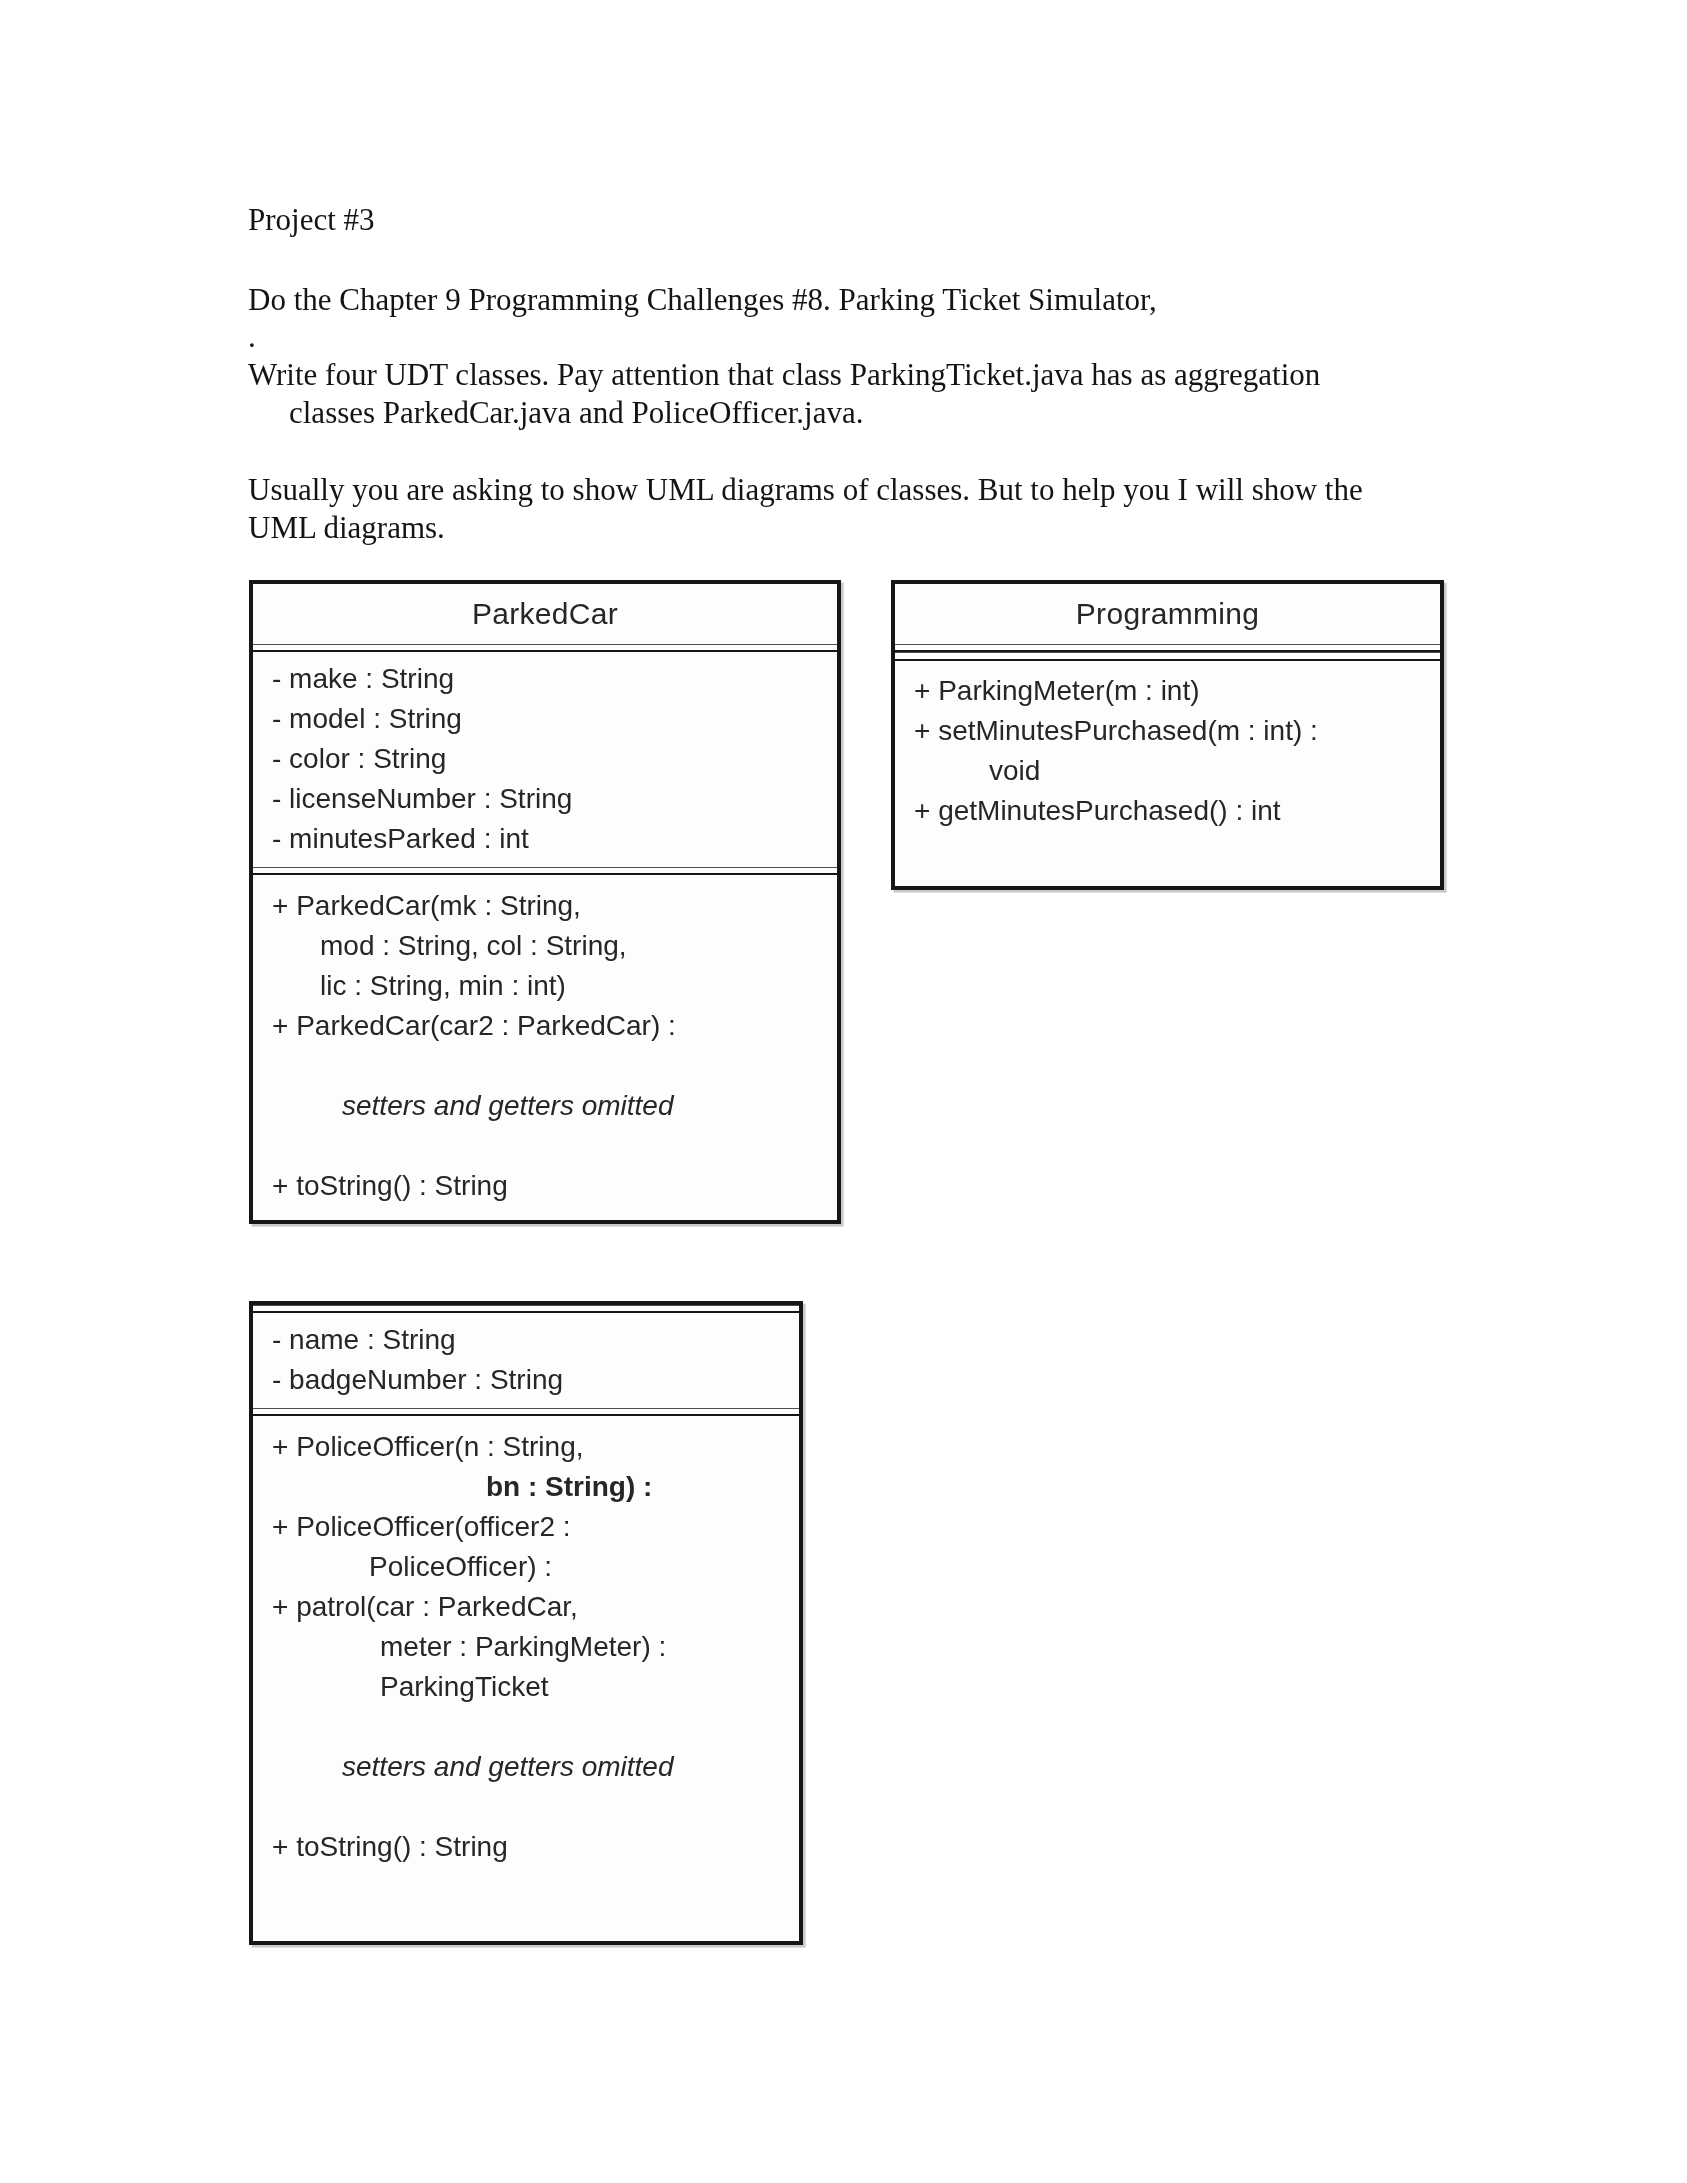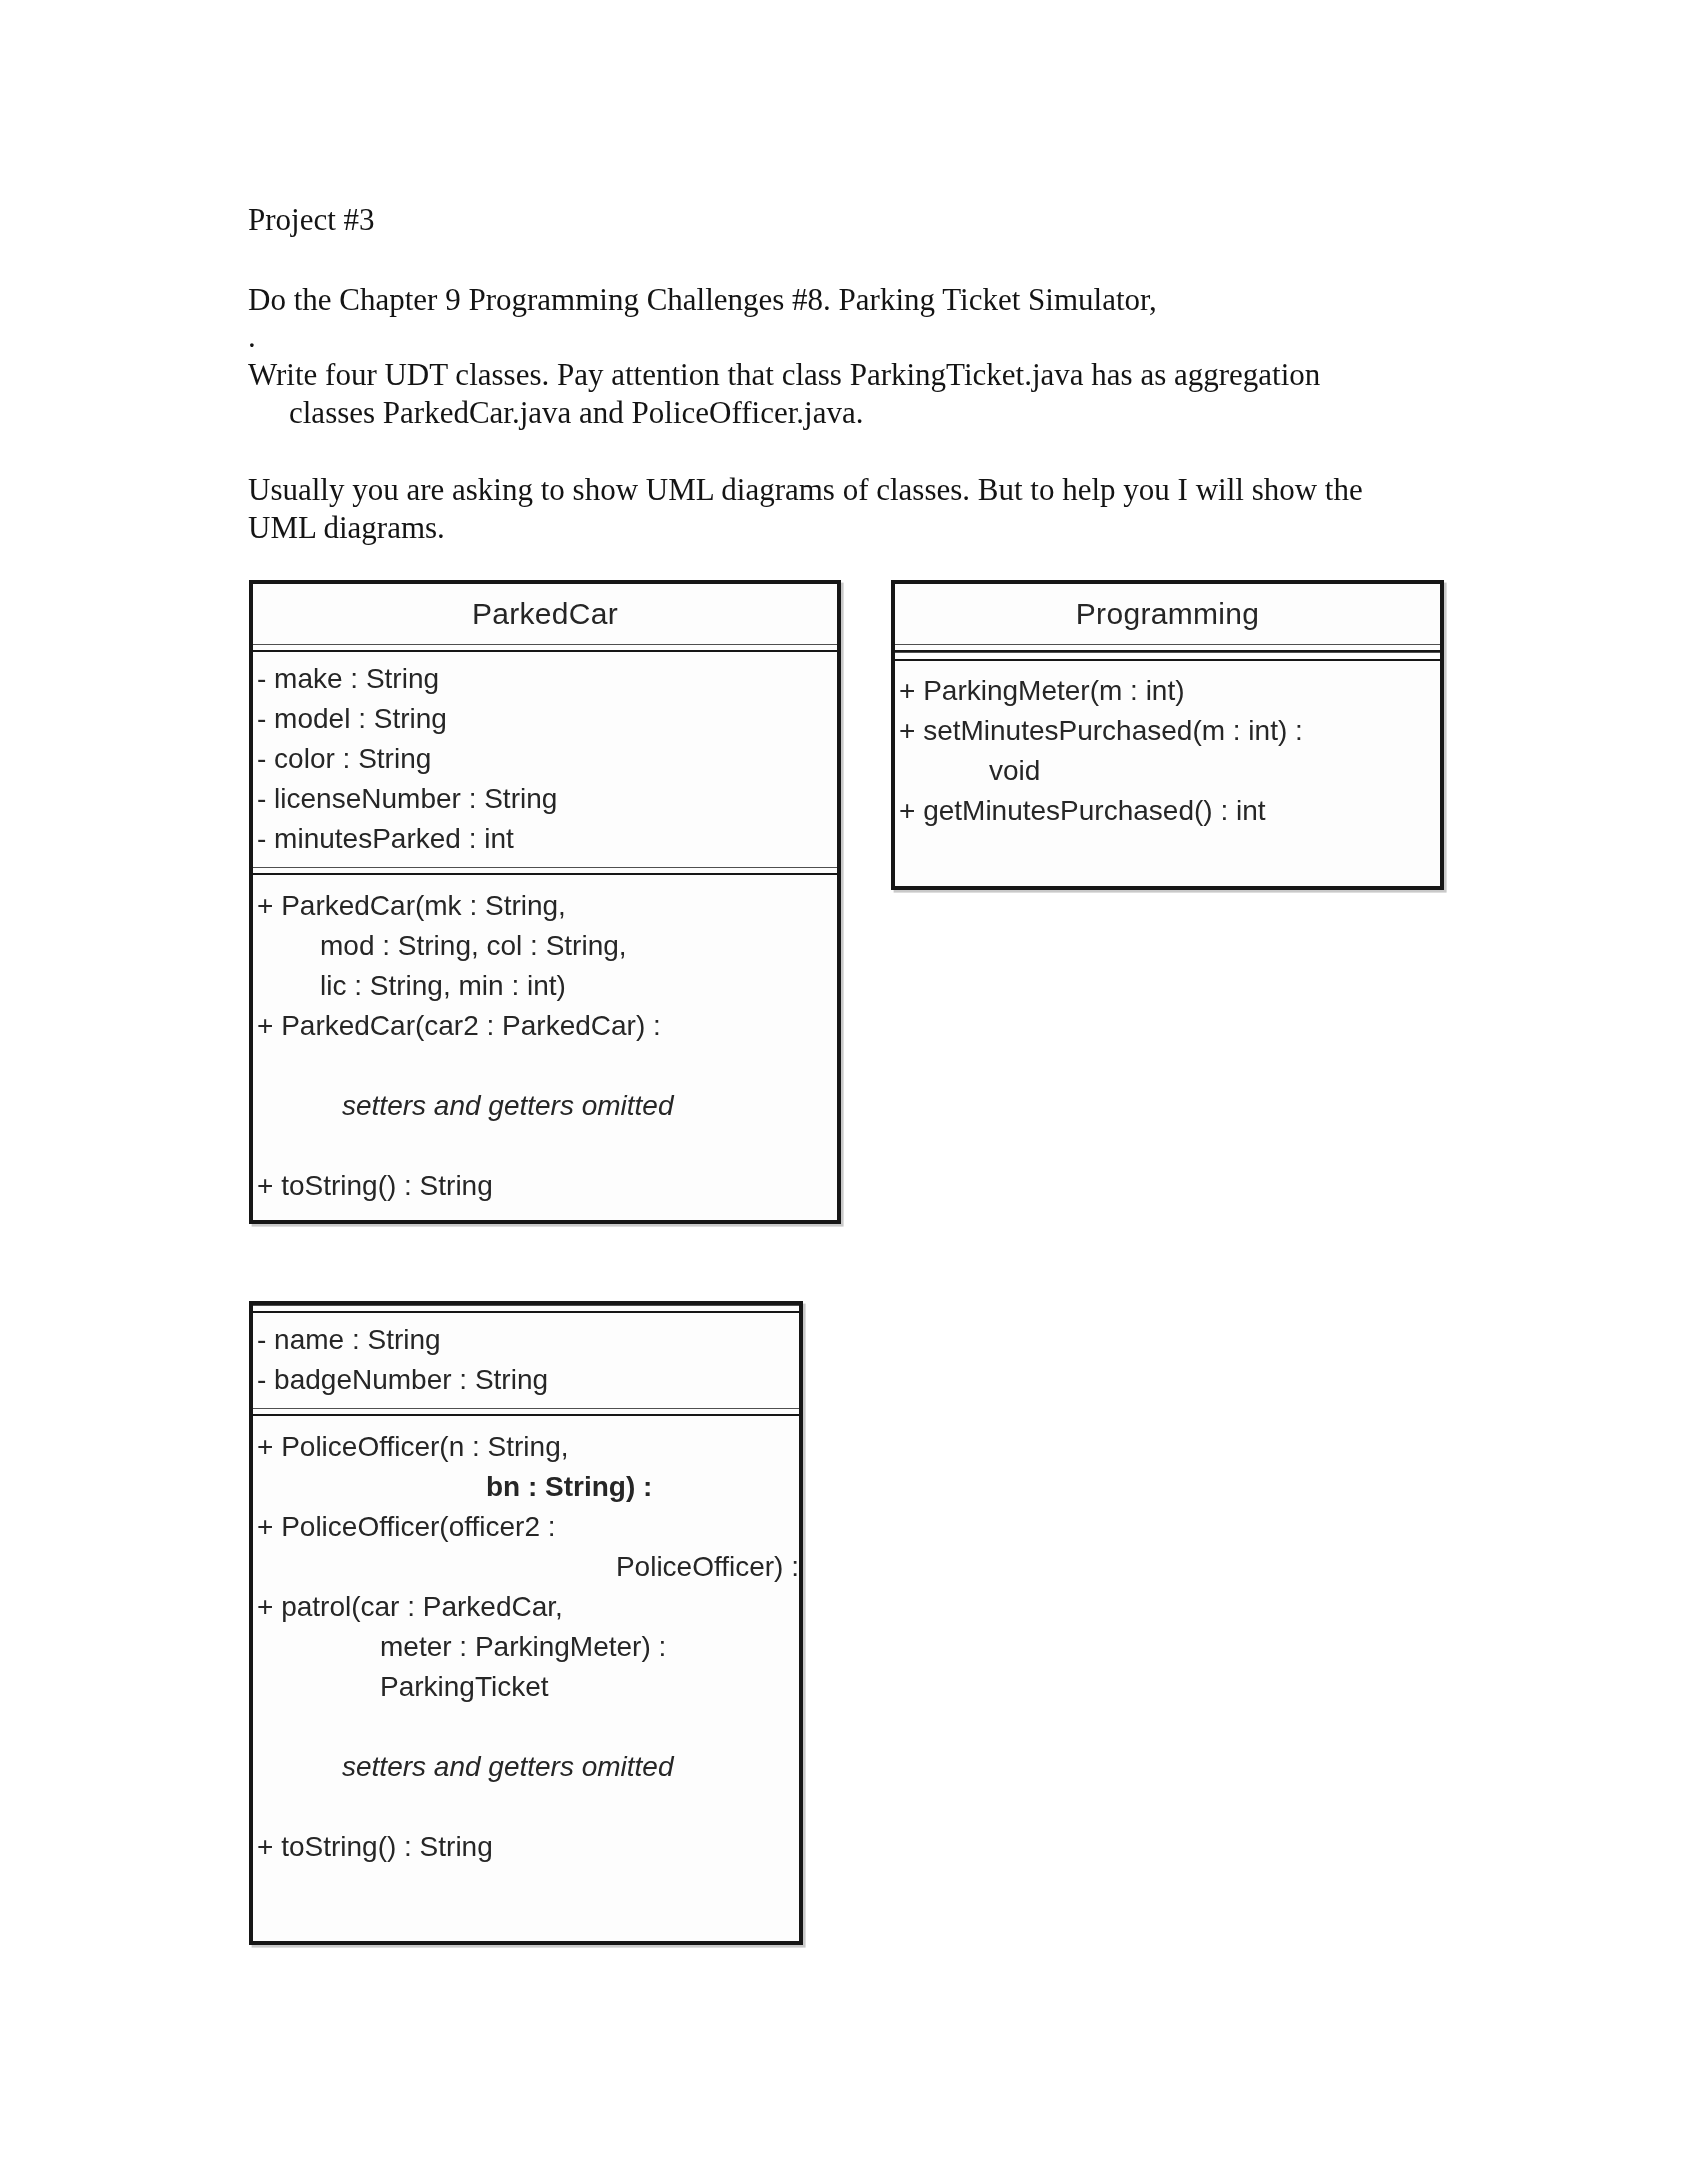--- a/index.html
+++ b/index.html
@@ -60,30 +60,30 @@
   .sep{
     height:5.3px;
     border-top:1.3px solid #4f4f4f;
     border-bottom:2px solid var(--border);
   }
   .uml-attrs{padding:6.6px 0 8px;}
   .uml-methods{padding:10.6px 0 0;}
   .row{
     font-size:28px;
     line-height:40px;
-    padding-left:4px;
+    padding-left:19px;
     white-space:nowrap;
     min-height:40px;
   }
   .note{font-style:italic;padding-left:61px;margin-left:28px;}
   .blank{min-height:40px;}
   .ind-80{padding-left:67px;}   
   .ind-120{padding-left:94px;}  
   .ind-170{padding-left:127px;}  
-  .ind-240{padding-left:79px;text-align:right;}  
+  .ind-240{padding-left:116px;}  
   .ind-330{padding-left:233px;font-weight:bold;}  
 </style>
 </head>
 <body>
 
 <main class="page">
 
   <p class="doc-line t-project">Project #3</p>
   <p class="doc-line t-assignment">Do the Chapter 9 Programming Challenges #8. Parking Ticket Simulator,</p>
   <p class="doc-line t-dot">.</p>

